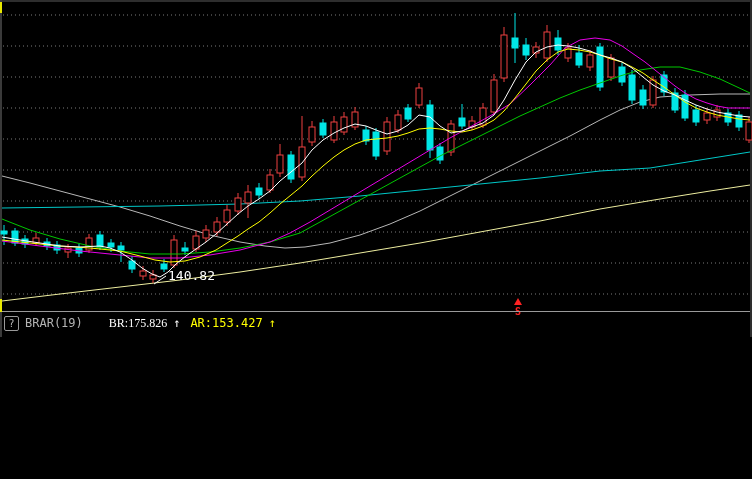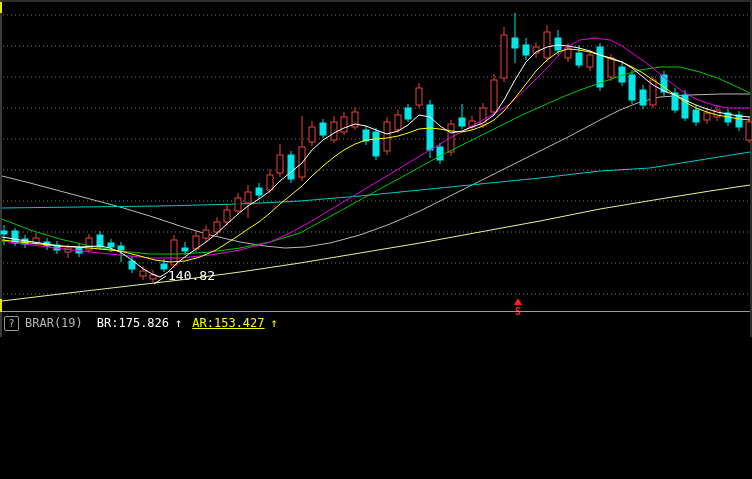--- a/index.html
+++ b/index.html
@@ -4,23 +4,23 @@
 <style>
   html,body{margin:0;padding:0;background:#000;}
   .screen{position:relative;width:752px;height:337px;background:#a21caf;overflow:hidden;
           font-family:"DejaVu Sans Mono","Liberation Mono",monospace;}
   svg{position:absolute;left:0;top:0;display:block;}
   .header{position:absolute;left:2px;top:314px;width:748px;height:18px;display:flex;
           align-items:center;gap:6px;font-size:12px;line-height:18px;background:transparent;}
   .helpbox{display:inline-block;width:13px;height:13px;border:1px solid #9a9a9a;border-radius:2px;
            color:#b8b8b8;font-size:10px;line-height:13px;text-align:center;margin-left:2px;}
   .indname{color:#b4b4b4;}
-  .brtxt{color:#ffffff;margin-left:8px;}
+  .brtxt{color:#ffffff;margin-left:20px;font-family:Liberation Serif, serif;}
   .brarrow{color:#ffffff;}
-  .artxt{color:#ffff00;margin-left:4px;text-decoration:underline;}
+  .artxt{color:#ffff00;margin-left:4px;}
   .ararrow{color:#ffff00;}
 </style>
 </head>
 <body>
 
 <div class="screen">
   <svg id="cv" width="752" height="479" viewBox="0 0 752 479">
       <rect x="0" y="0" width="752" height="479" fill="#000000"></rect>
       <rect x="0" y="0" width="752" height="2" fill="#2e2e2e"></rect>
       <rect x="0" y="0" width="2" height="479" fill="#3a3a3a"></rect>

